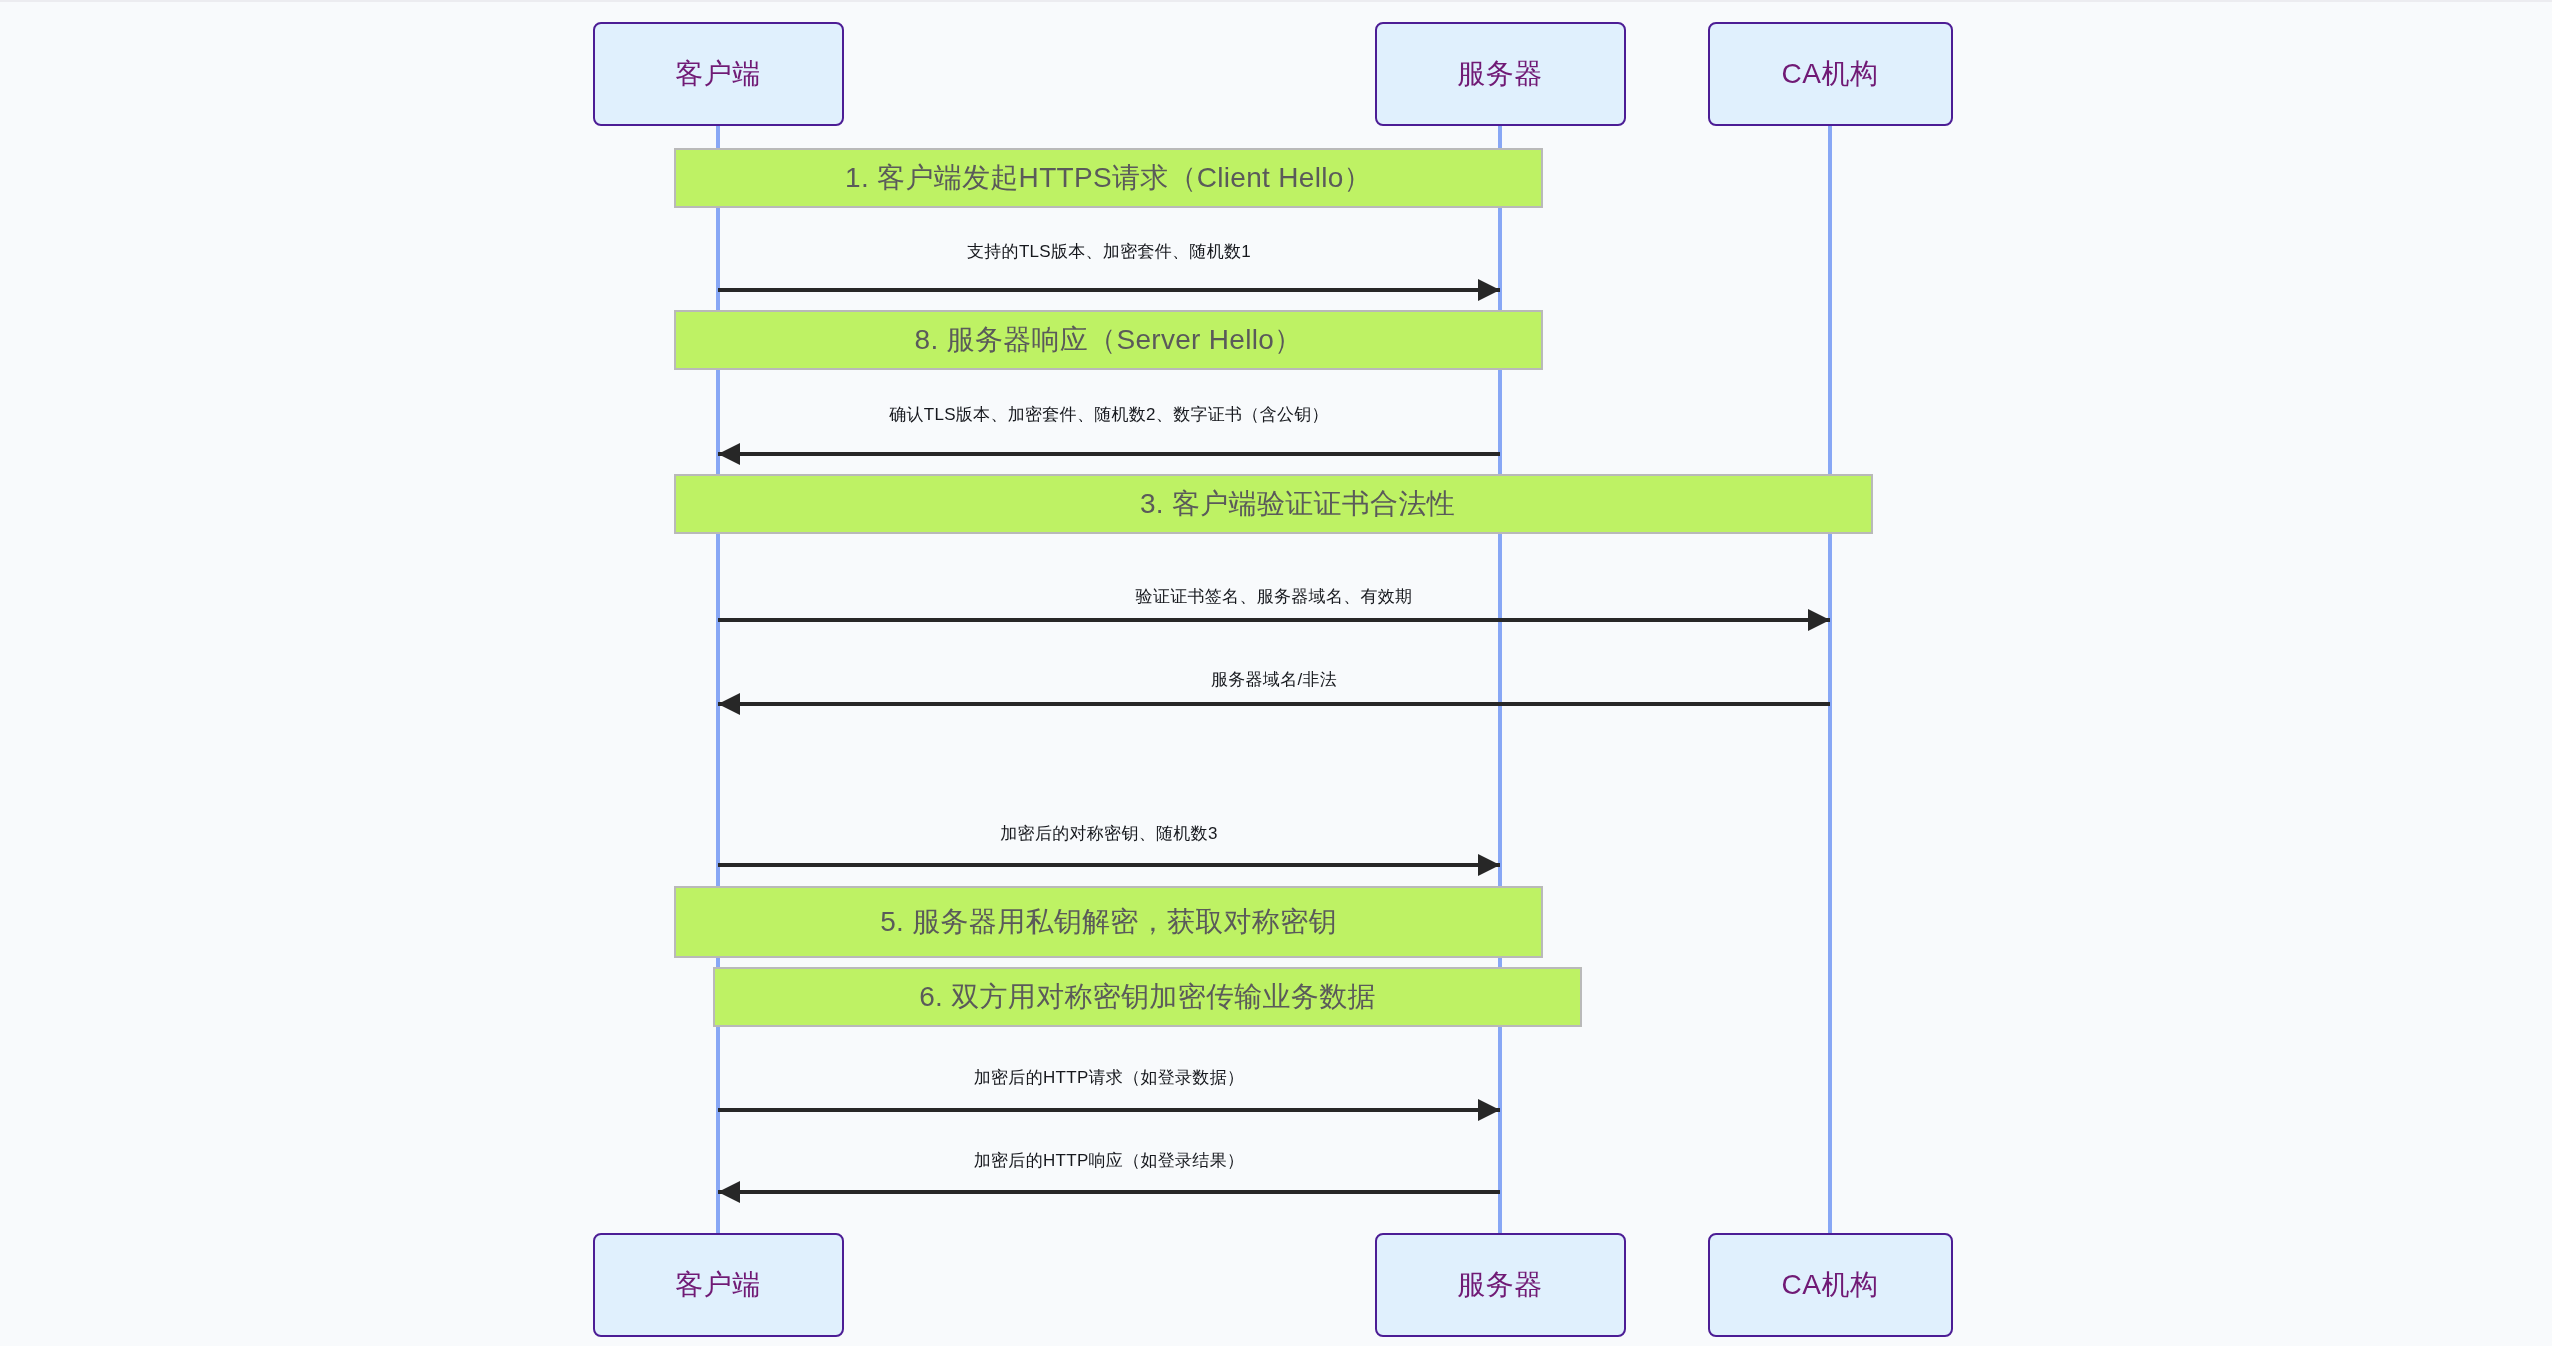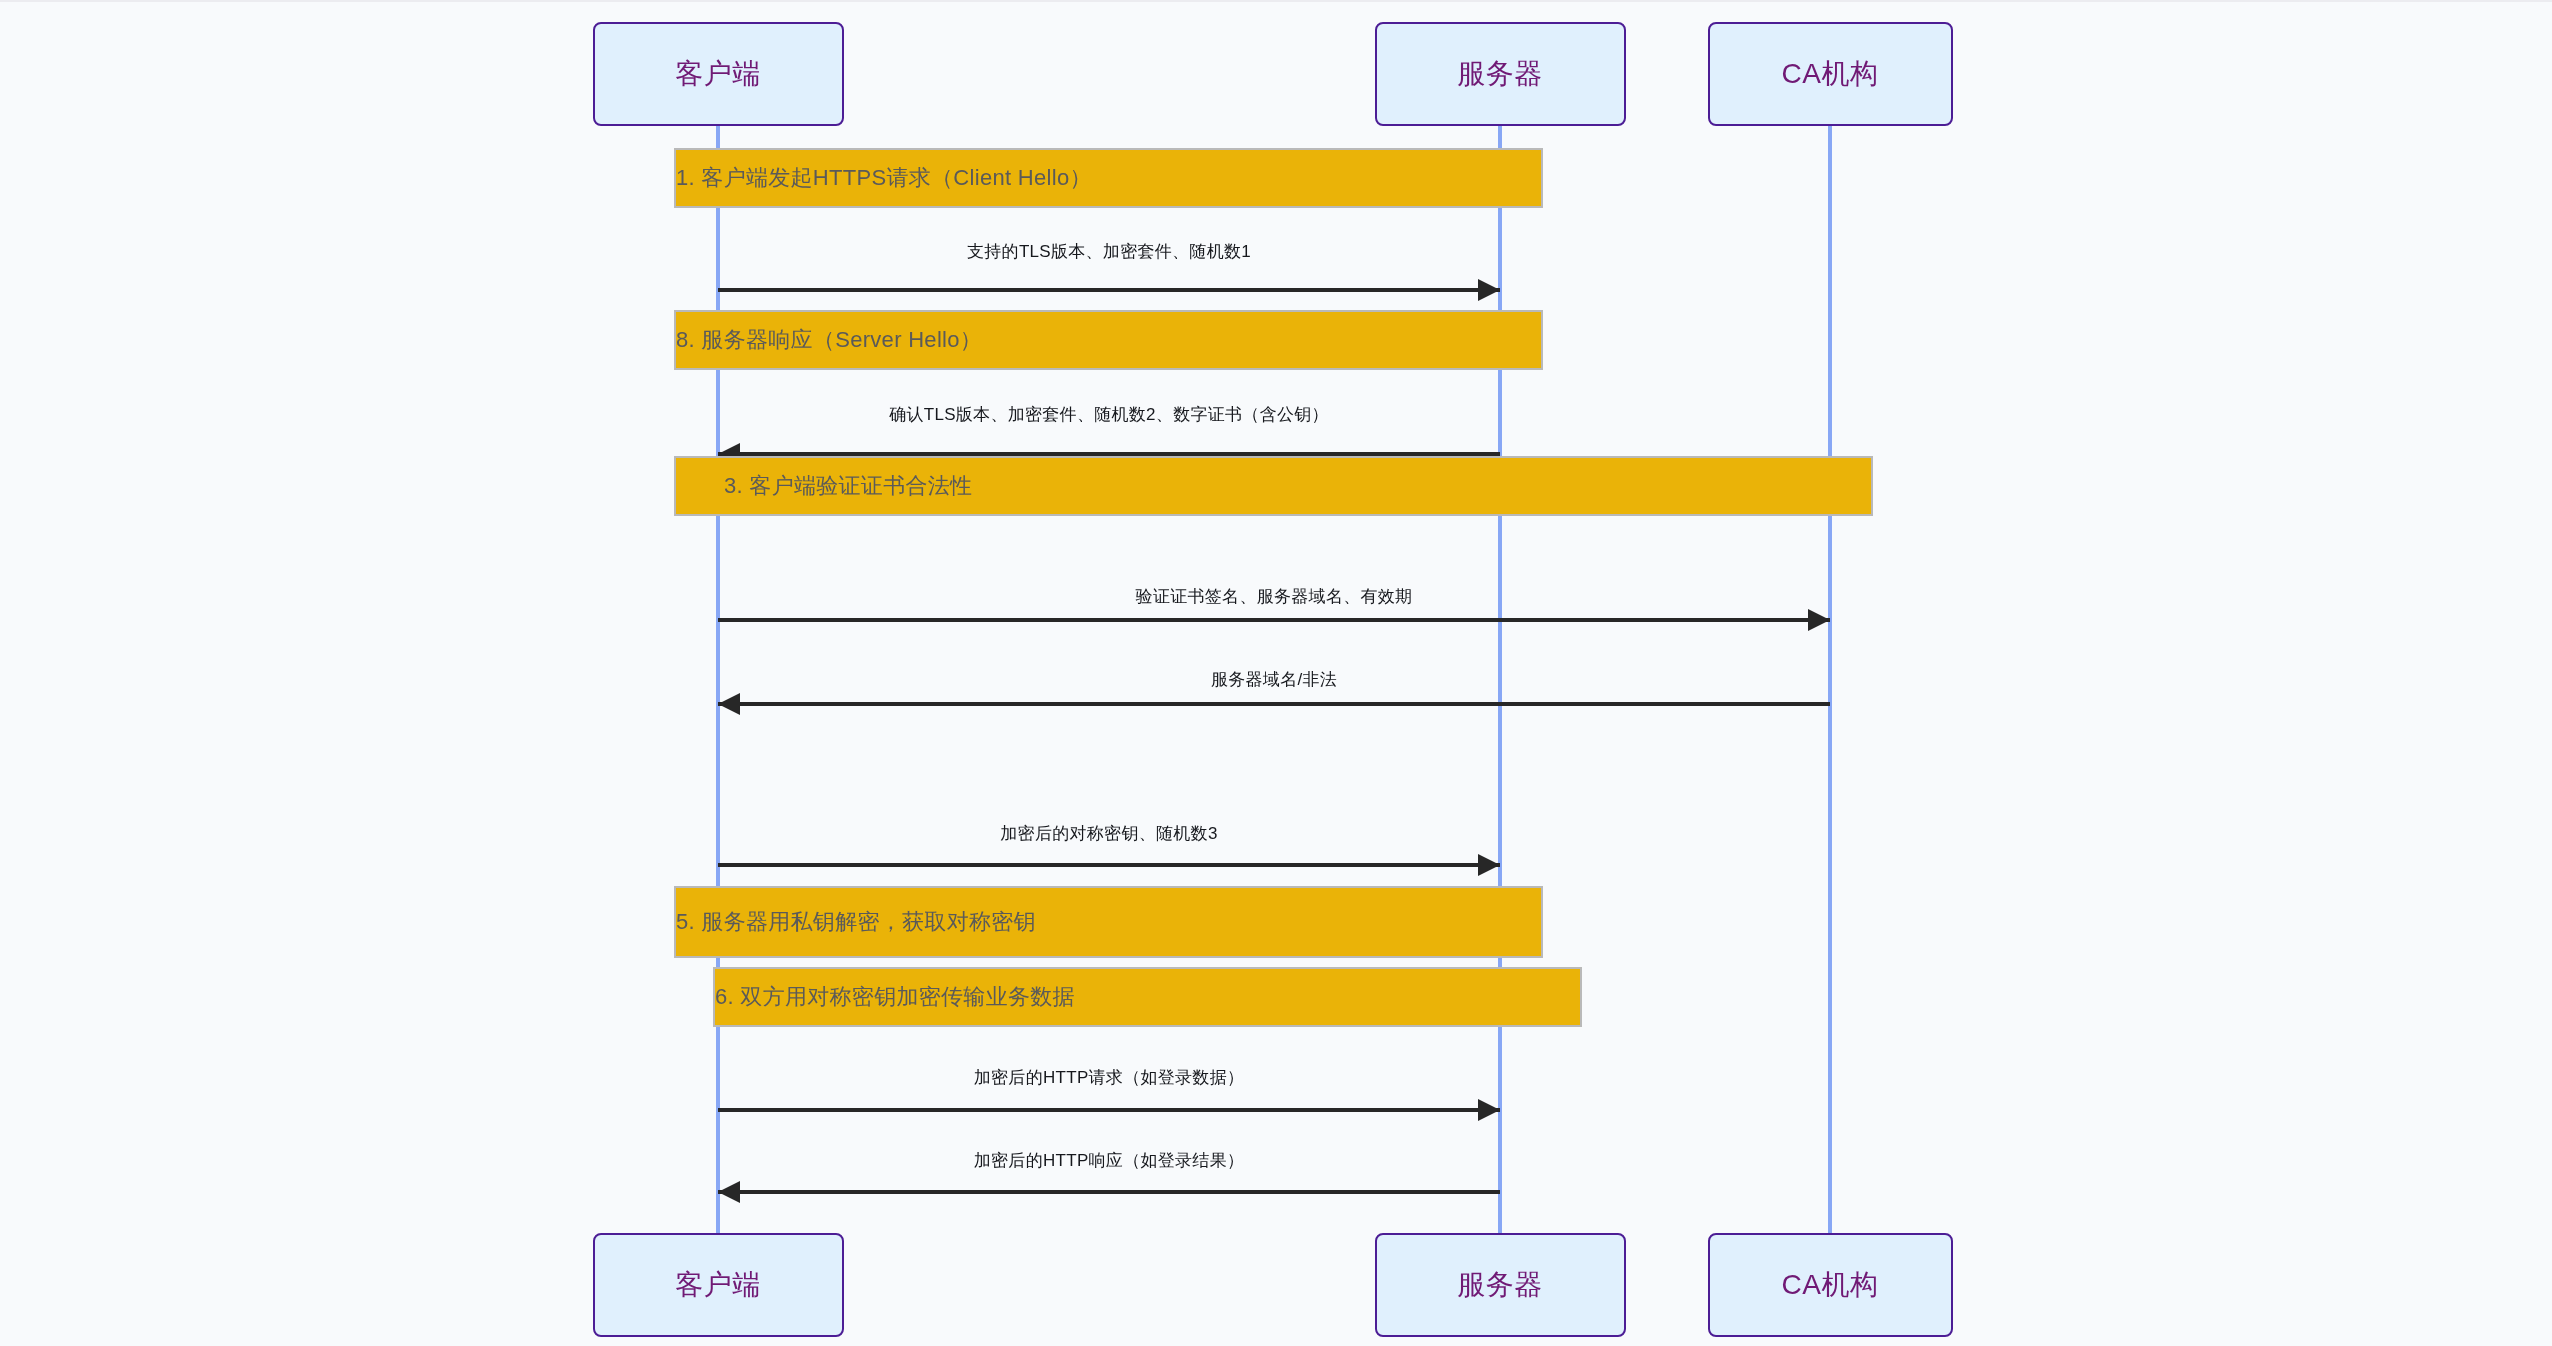--- a/index.html
+++ b/index.html
@@ -48,26 +48,27 @@
     justify-content: center;
     color: #701a75;
     font-size: 28px;
     letter-spacing: 0.5px;
   }
 
   
   .note {
     position: absolute;
     box-sizing: border-box;
-    background: #eab308;
+    background: #bef264;
     border: 2px solid #b9b9b9;
     display: flex;
     align-items: center;
+    justify-content: center;
     color: #5a5a5a;
-    font-size: 22px;
+    font-size: 28px;
     letter-spacing: 0.3px;
   }
 
   
   .msg-label {
     position: absolute;
     color: #16181d;
     font-size: 17px;
     letter-spacing: 0.3px;
     white-space: nowrap;
@@ -124,21 +125,21 @@
     </div>
     <div class="msg-line" style="left: 718px; top: 288px; width: 782px;"></div>
     <div class="arrowhead right" style="top: 279px; left: 1478px;"></div>
     <div class="msg-label" style="left: 1109px; top: 240px;">支持的TLS版本、加密套件、随机数1</div>
     <div class="note" style="left: 674px; top: 310px; width: 869px; height: 60px;">
       <span>8. 服务器响应（Server Hello）</span>
     </div>
     <div class="msg-line" style="left: 718px; top: 452px; width: 782px;"></div>
     <div class="arrowhead left" style="top: 443px; left: 718px;"></div>
     <div class="msg-label" style="left: 1109px; top: 403px;">确认TLS版本、加密套件、随机数2、数字证书（含公钥）</div>
-    <div class="note" style="left: 674px; top: 456px; width: 1199px; height: 60px; padding-left: 48px;">
+    <div class="note" style="left: 674px; top: 474px; width: 1199px; height: 60px; padding-left: 48px;">
       <span>3. 客户端验证证书合法性</span>
     </div>
     <div class="msg-line" style="left: 718px; top: 618px; width: 1112px;"></div>
     <div class="arrowhead right" style="top: 609px; left: 1808px;"></div>
     <div class="msg-label" style="left: 1274px; top: 585px;">验证证书签名、服务器域名、有效期</div>
     <div class="msg-line" style="left: 718px; top: 702px; width: 1112px;"></div>
     <div class="arrowhead left" style="top: 693px; left: 718px;"></div>
     <div class="msg-label" style="left: 1274px; top: 668px;">服务器域名/非法</div>
     <div class="msg-line" style="left: 718px; top: 863px; width: 782px;"></div>
     <div class="arrowhead right" style="top: 854px; left: 1478px;"></div>

